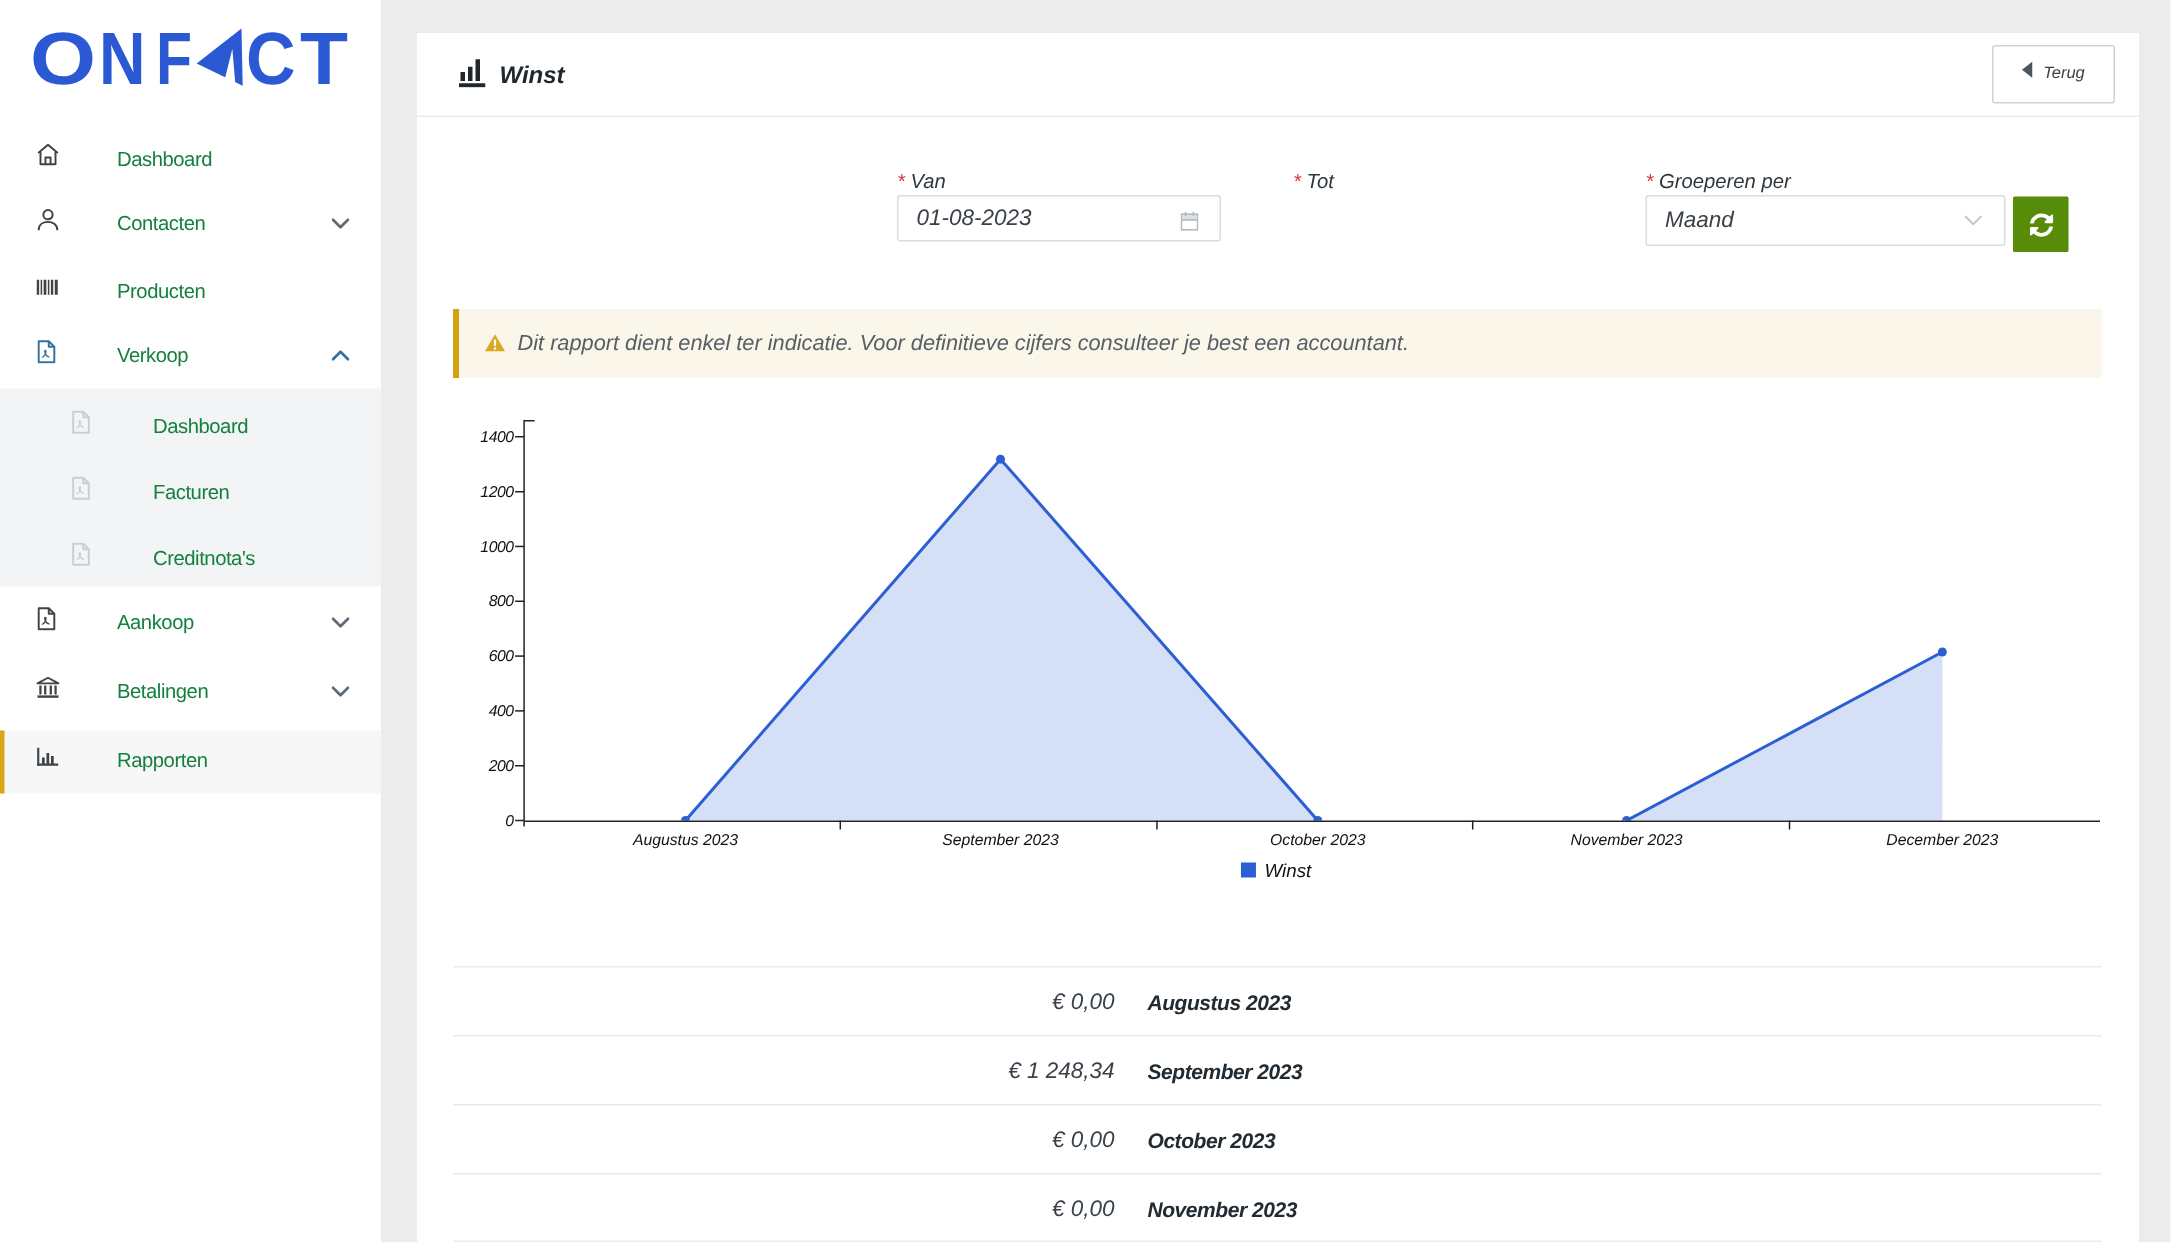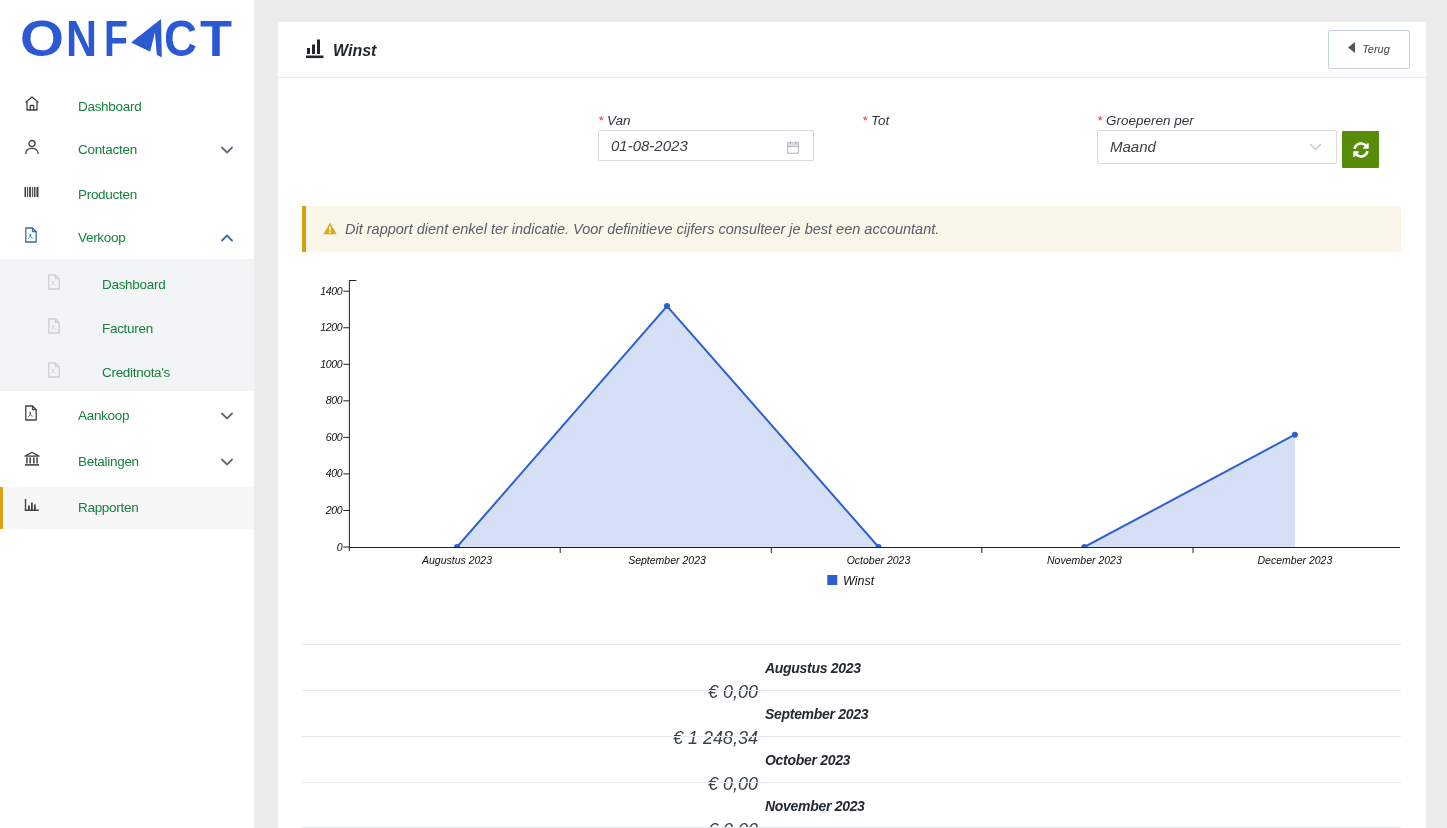--- a/index.html
+++ b/index.html
@@ -39,21 +39,21 @@
 
 #warn { position:absolute; left:24px; top:147px; width:1099px; height:46px; background:#faf6e9;
   border-left:4px solid #d2a30f;margin-top:37px; }
 #warn .msg { position:absolute; left:39px; top:15px; font-size:14.5px; color:#565f66; }
 
 
 #chart { position:absolute; left:24px; top:248px; }
 
 
 .trow { position:absolute; left:24px; width:1099px; height:46px; border-top:1px solid #e5eaf1; }
-.trow .amt { position:absolute; right:643px; top:50%; transform:translateY(-50%); font-size:18px; color:#39424a;margin-top:24px; }
+.trow .amt { position:absolute; right:658px; top:50%; transform:translateY(-50%); font-size:15px; color:#39424a; }
 .trow .mon { position:absolute; left:463px; top:50%; transform:translateY(-50%); font-size:14px; letter-spacing:-0.3px; font-weight:bold; color:#222b31; }
 </style>
 </head>
 <body>
 
 <div id="sidebar">
   <svg id="logo" class="abs" style="left:21px;top:19px" width="212" height="39" viewBox="0 0 212 39">
  <text x="-1" y="37.2" font-family="Liberation Sans, sans-serif" font-weight="bold" font-size="49.4" fill="#2b59d4" textLength="44" lengthAdjust="spacingAndGlyphs">O</text>
  <text x="45" y="37.2" font-family="Liberation Sans, sans-serif" font-weight="bold" font-size="49.4" fill="#2b59d4" textLength="31" lengthAdjust="spacingAndGlyphs">N</text>
  <text x="83" y="37.2" font-family="Liberation Sans, sans-serif" font-weight="bold" font-size="49.4" fill="#2b59d4" textLength="24" lengthAdjust="spacingAndGlyphs">F</text>

